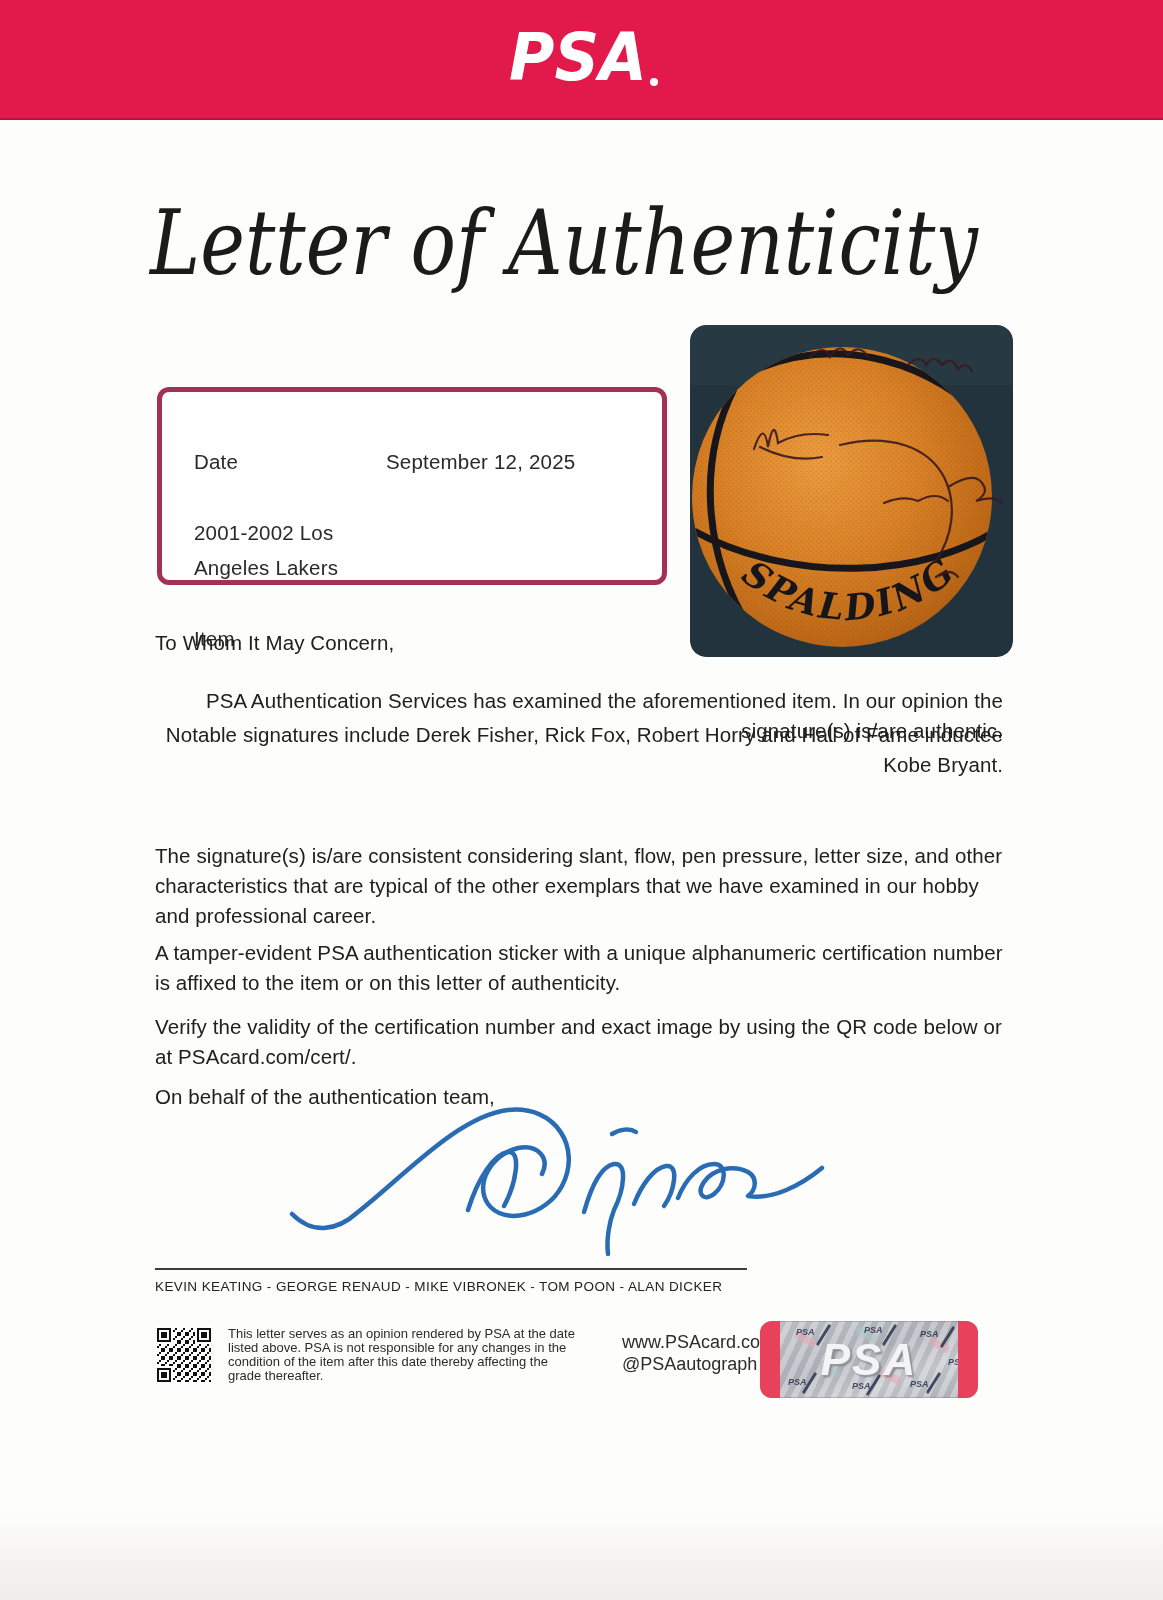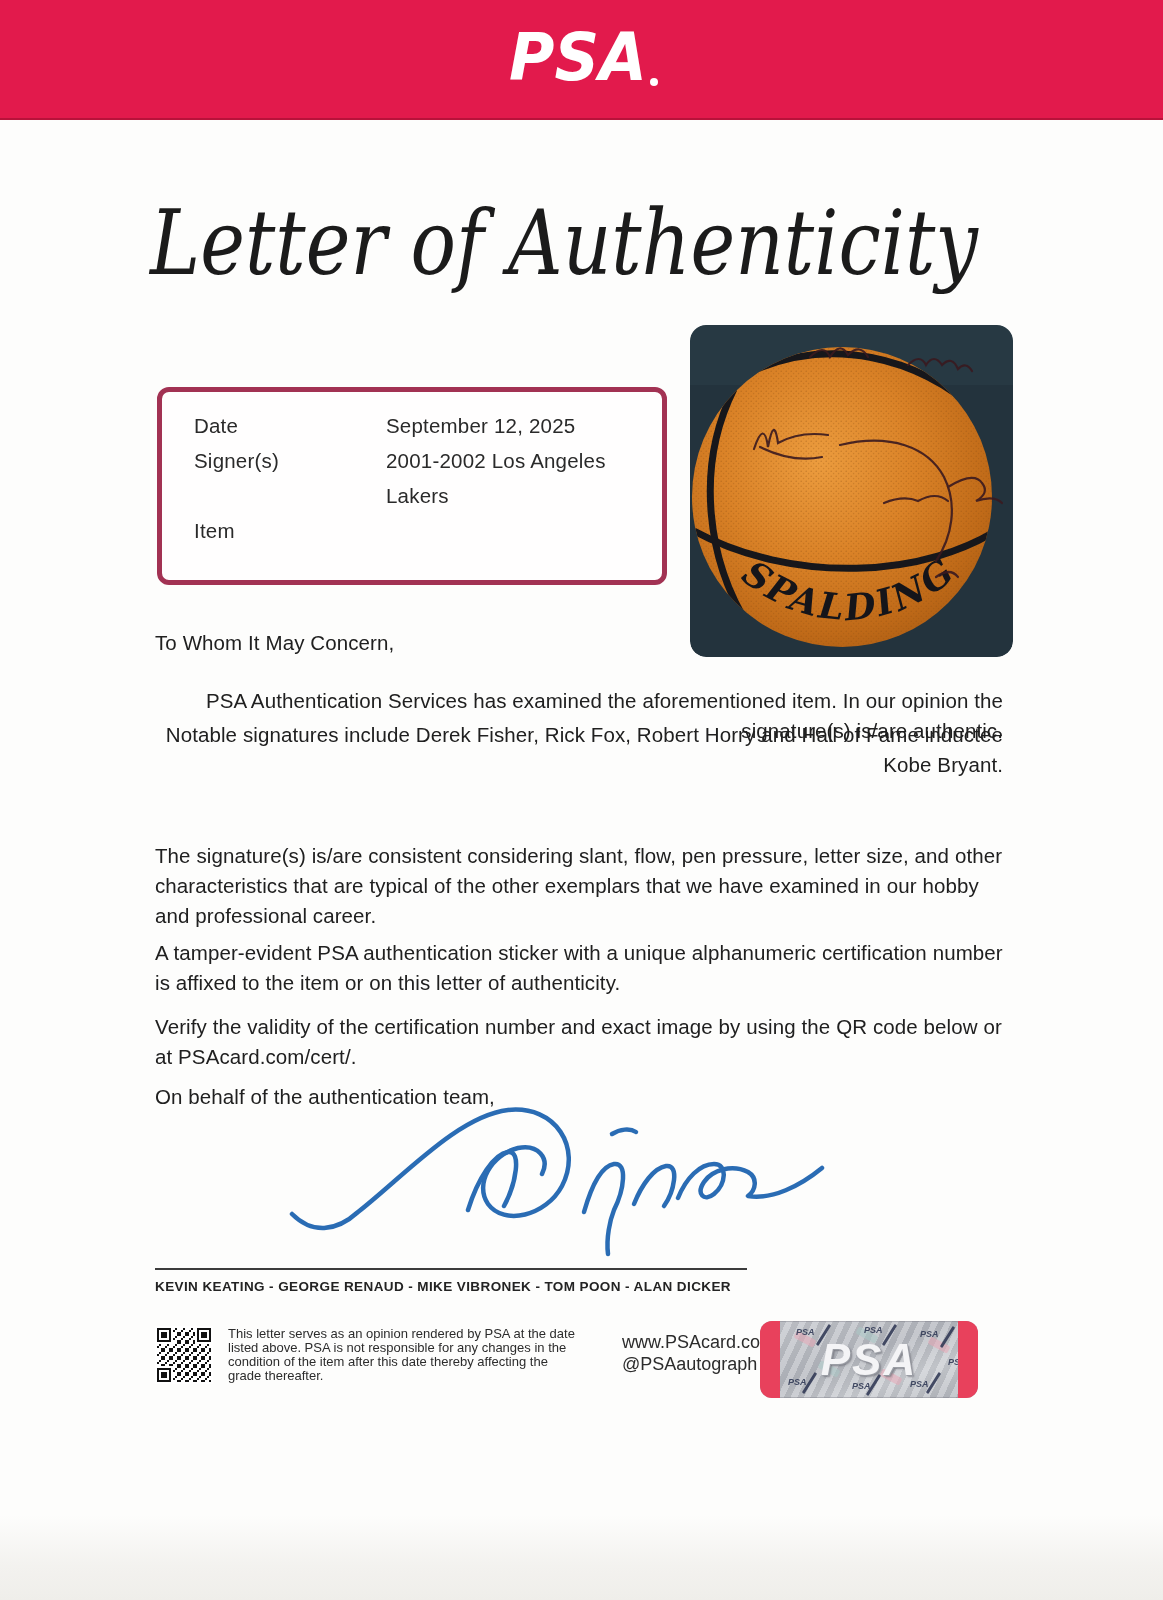--- a/index.html
+++ b/index.html
@@ -27,21 +27,21 @@
 
   
   .title-wrap { position: absolute; left: 148px; top: 178px; width: 860px; height: 130px; }
 
   
   .cert-box {
     position: absolute; left: 157px; top: 387px; width: 510px; height: 198px;
     border: 5px solid #a23253; border-radius: 12px; background: #fffefe;
     padding: 16px 0 0 32px;
   }
-  .cert-row { display: grid; grid-template-columns: 192px 286px; }
+  .cert-row { display: grid; grid-template-columns: 192px 286px; margin-top: 36px; }
   .cert-label, .cert-value { font-size: 20.5px; line-height: 35px; color: #2a2a2a; letter-spacing: 0.2px; }
 
   
   .photo {
     position: absolute; left: 690px; top: 325px; width: 323px; height: 332px;
   }
 
   
   .bodytext { position: absolute; left: 155px; width: 848px; font-size: 20.5px; line-height: 30px; color: #202020; letter-spacing: 0.1px; }
   .salutation { top: 628px; }
@@ -52,21 +52,21 @@
   .p5 { top: 1012px; }
   .closing { top: 1082px; }
 
   
   .signature { position: absolute; left: 282px; top: 1092px; width: 550px; height: 165px; }
 
   
   .divider { position: absolute; left: 155px; top: 1268px; width: 592px; height: 0; border-top: 2px solid #3c3c3c; }
   .authenticators {
     position: absolute; left: 155px; top: 1279px; width: 700px;
-    font-size: 13.5px; font-weight: bold; letter-spacing: 0.4px; color: #232323;
+    font-size: 13.5px; font-weight: normal; letter-spacing: 0.4px; color: #232323;
   }
 
   
   .qr { position: absolute; left: 155px; top: 1326px; width: 58px; height: 58px; }
   .disclaimer {
     position: absolute; left: 228px; top: 1327px; width: 356px;
     font-size: 13px; line-height: 14px; color: #2c2c2c;
   }
   .links { position: absolute; left: 622px; top: 1331px; font-size: 18px; line-height: 22px; color: #2c2c2c; }
 
@@ -115,21 +115,20 @@
     <text x="2" y="96" font-family="DejaVu Serif, serif" font-style="italic" font-size="90" fill="#1b1b1b" textLength="828" lengthAdjust="spacingAndGlyphs">Letter of Authenticity</text>
   </svg>
 </div>
 
 <section class="cert-box">
   <div class="cert-row">
     <div class="cert-label">Date</div>
     <div class="cert-value">September 12, 2025</div>
   </div>
   <div class="cert-row">
-    <div class="cert-label">Signer(s)</div>
     <div class="cert-value">2001-2002 Los Angeles Lakers</div>
   </div>
   <div class="cert-row">
     <div class="cert-label">Item</div>
   </div>
 </section>
 
 <div class="photo">
   <svg width="323" height="332" viewBox="0 0 323 332">
     <defs>

